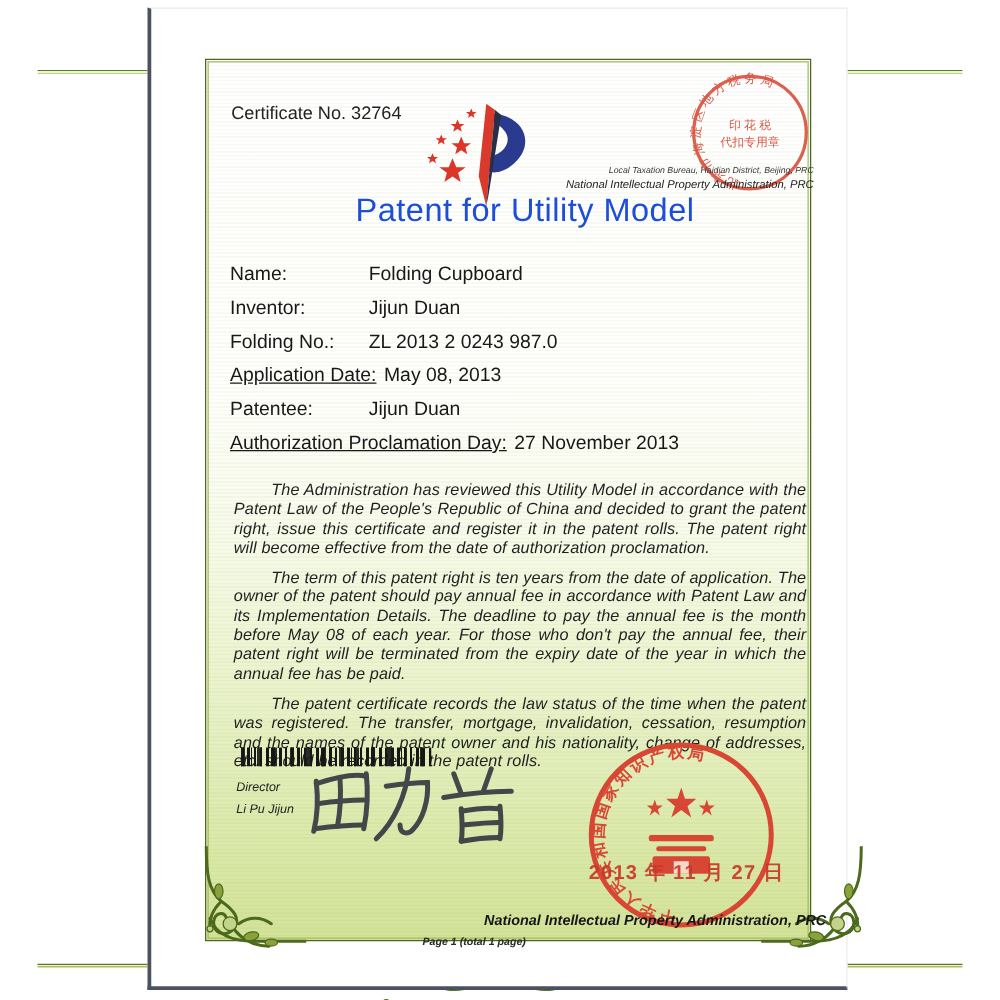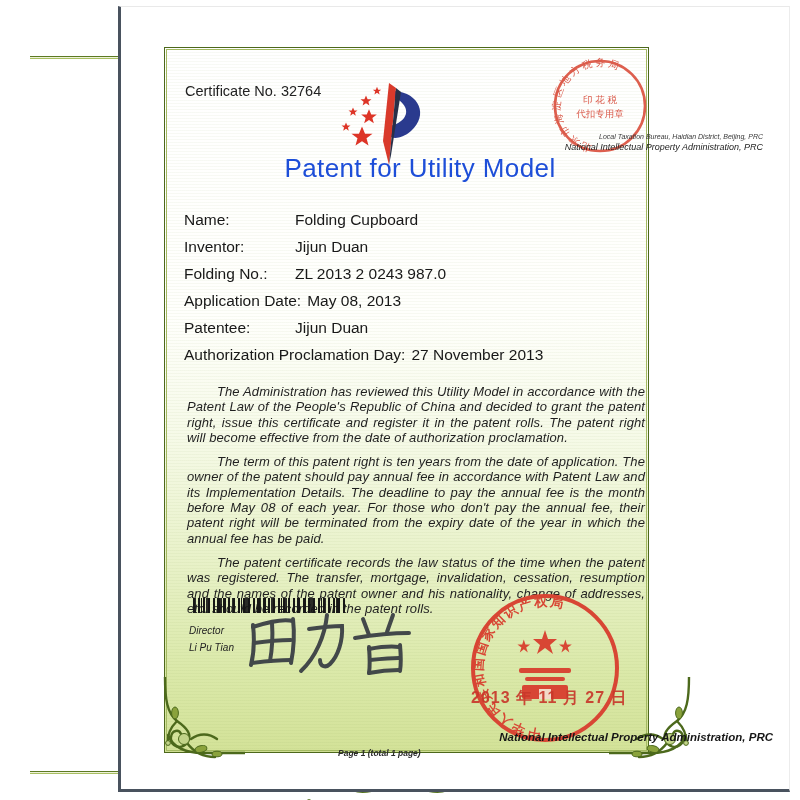--- a/index.html
+++ b/index.html
@@ -10,21 +10,21 @@
   
   .deco-line{position:absolute;left:30px;right:30px;height:3px;
     background:linear-gradient(180deg,#5d7a23 0 1px,#eef2d9 1px 2px,#a9bf62 2px 3px);}
   .deco-line.top{top:56px;}
   .deco-line.bottom{top:771px;}
   .flourish{position:absolute;width:230px;height:60px;left:285px;}
   .flourish.top{top:26px;}
   .flourish.bottom{top:742px;transform:scaleY(-1);}
 
   
-  .paper{position:absolute;left:118px;top:6px;width:672px;height:786px;
+  .paper{position:absolute;left:118px;top:6px;width:560px;height:786px;
     background:#ffffff;
     border-left:3px solid #49525e;border-bottom:3px solid #49525e;
     border-top:1px solid #e9e9e9;border-right:1px solid #ececec;
     box-sizing:border-box;}
 
   
   .frame{position:absolute;left:43px;top:40px;width:485px;height:706px;
     border:1px solid #4d681c;box-sizing:border-box;
     background-image:
       repeating-linear-gradient(0deg,rgba(110,140,60,0.05) 0 1px,rgba(255,255,255,0) 1px 3px),
@@ -40,21 +40,21 @@
   .cert-no{left:64px;top:76px;font-size:14.5px;color:#222;}
   .logo{left:212px;top:72px;width:104px;height:94px;}
   .tax-seal{left:430px;top:50px;width:98px;height:98px;}
   .cap1{right:26px;top:126px;font-size:7px;font-style:italic;color:#383838;text-align:right;}
   .cap2{right:26px;top:135px;font-size:9px;font-style:italic;color:#232323;text-align:right;}
   .doc-title{left:66px;top:146px;width:466px;text-align:center;font-size:26px;color:#1d4ed8;letter-spacing:.4px;}
 
   .fields{left:63px;top:199px;width:460px;font-size:15.5px;color:#181818;}
   .field-row{display:flex;height:27px;line-height:27px;white-space:nowrap;}
   .field-row .lbl{min-width:111px;}
-  .field-row.inline .lbl{min-width:0;margin-right:6px;}
+  .field-row.inline .lbl{min-width:0;margin-right:6px;text-decoration:underline;}
 
   .paras{left:66px;top:377px;width:458px;font-size:13px;font-style:italic;color:#1f1f1f;}
   .paras p{margin:0 0 9px 0;line-height:15.3px;text-align:justify;text-indent:30px;letter-spacing:.1px;}
 
   .barcode{left:72px;top:591px;width:152px;height:15px;
     background-image:
       repeating-linear-gradient(90deg,#161616 0 2px,transparent 2px 5px),
       repeating-linear-gradient(90deg,#161616 0 1px,transparent 1px 8px),
       repeating-linear-gradient(90deg,rgba(22,22,22,.9) 0 3px,transparent 3px 13px);}
   .director{left:68px;top:615px;font-size:10px;font-style:italic;color:#232323;line-height:17px;}
@@ -221,21 +221,21 @@
     <div class="abs paras">
       <p>The Administration has reviewed this Utility Model in accordance with the Patent Law of the People's Republic of China and decided to grant the patent right, issue this certificate and register it in the patent rolls. The patent right will become effective from the date of authorization proclamation.</p>
       <p>The term of this patent right is ten years from the date of application. The owner of the patent should pay annual fee in accordance with Patent Law and its Implementation Details. The deadline to pay the annual fee is the month before May 08 of each year. For those who don't pay the annual fee, their patent right will be terminated from the expiry date of the year in which the annual fee has be paid.</p>
       <p>The patent certificate records the law status of the time when the patent was registered. The transfer, mortgage, invalidation, cessation, resumption and the names of the patent owner and his nationality, change of addresses, etc. should be recorded in the patent rolls.</p>
     </div>
 
     <div class="abs barcode"></div>
 
     <div class="abs director">
       <div>Director</div>
-      <div>Li Pu Tian</div>
+      <div>Li Pu Jijun</div>
     </div>
     <svg class="abs signature" viewBox="0 0 185 78">
       <g stroke="#363b42" stroke-width="4" fill="none" stroke-linecap="round" opacity="0.92">
         <path d="M14,20 C16,38 14,52 12,60"></path>
         <path d="M14,22 C32,16 46,14 54,16"></path>
         <path d="M54,14 C56,32 54,48 52,58"></path>
         <path d="M13,58 C28,56 42,55 52,55"></path>
         <path d="M33,18 C34,32 33,45 31,56"></path>
         <path d="M15,38 C29,36 41,35 52,35"></path>
         <path d="M88,10 C86,30 77,52 62,66"></path>

